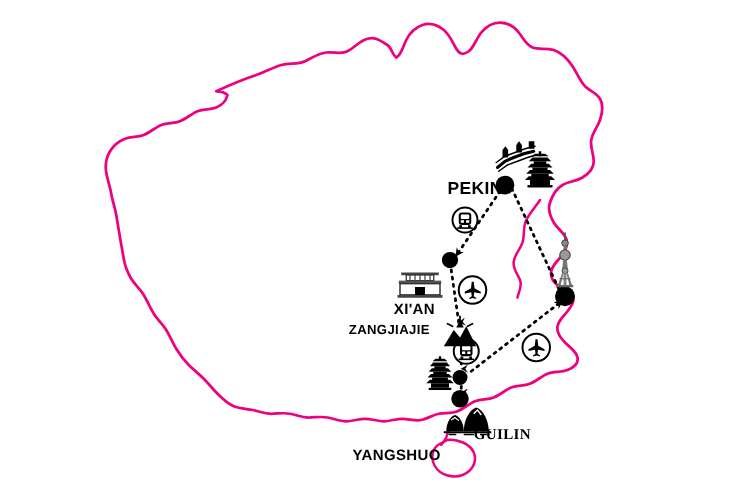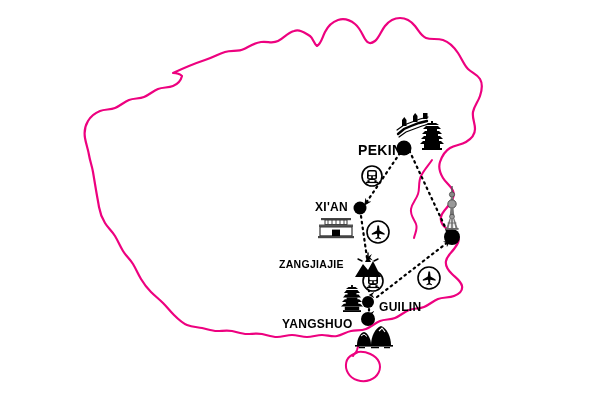--- a/index.html
+++ b/index.html
@@ -23,21 +23,21 @@
     position:absolute;
     font-family:"Liberation Sans", sans-serif;
     font-weight:bold;
     color:#000000;
     white-space:nowrap;
     letter-spacing:0.3px;
     line-height:1;
     user-select:none;
   }
   .lbl-lg{font-size:14px;}
-  .lbl-md{font-size:12px;}
+  .lbl-md{font-size:12px;margin-top:40px;}
   .lbl-sm{font-size:10.5px;margin-left:28px;}
 </style>
 </head>
 <body>
 
 <div id="map-root">
 
   <svg id="map-svg" viewBox="0 0 600 400" xmlns="http://www.w3.org/2000/svg">
 
     <defs>
@@ -456,18 +456,18 @@
     </g>
 
   </svg>
 
   <div class="city-label lbl-lg" style="left:358px;top:143px;">PEKIN</div>
 
   <div class="city-label lbl-md" style="left:315px;top:201px;">XI'AN</div>
 
   <div class="city-label lbl-sm" style="left:251px;top:259px;">ZANGJIAJIE</div>
 
-  <div class="city-label lbl-md" style="left:379px;top:301px;">GUILIN</div>
+  <div class="city-label lbl-md" style="left:379px;top:301px;font-family:Liberation Serif, serif;">GUILIN</div>
 
   <div class="city-label lbl-md" style="left:282px;top:318px;">YANGSHUO</div>
 
 
 </div>
 
 </body></html>

